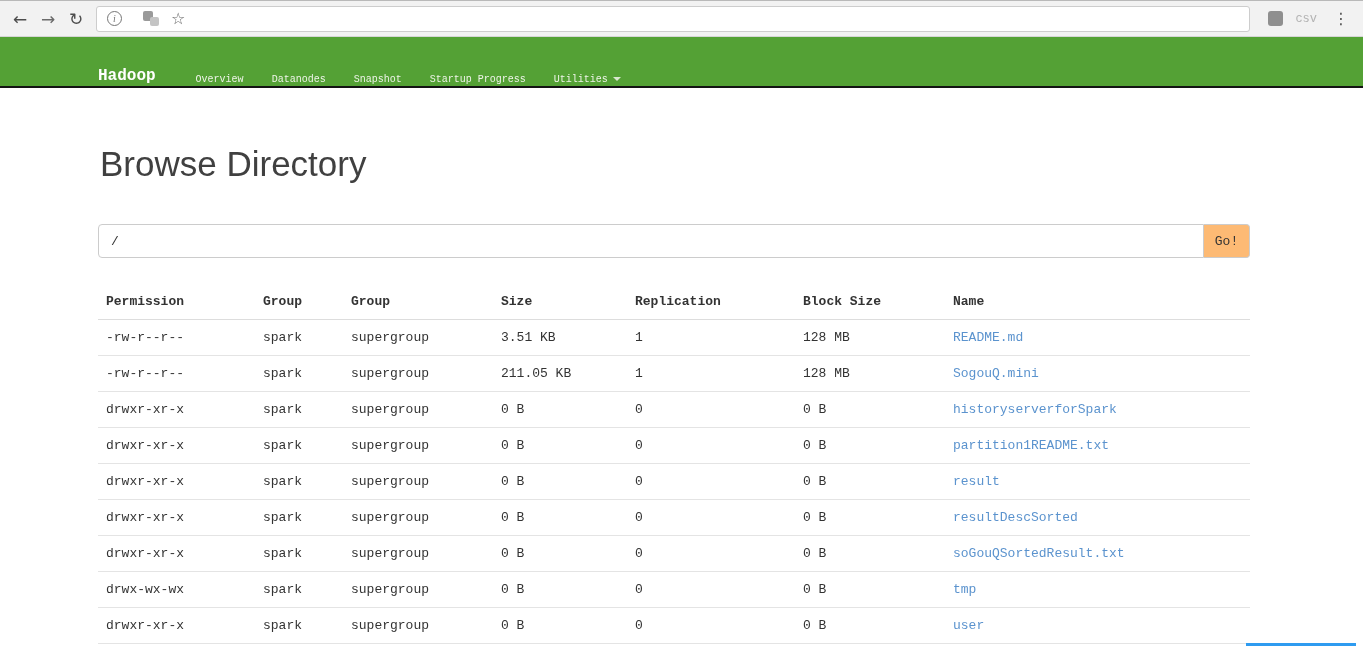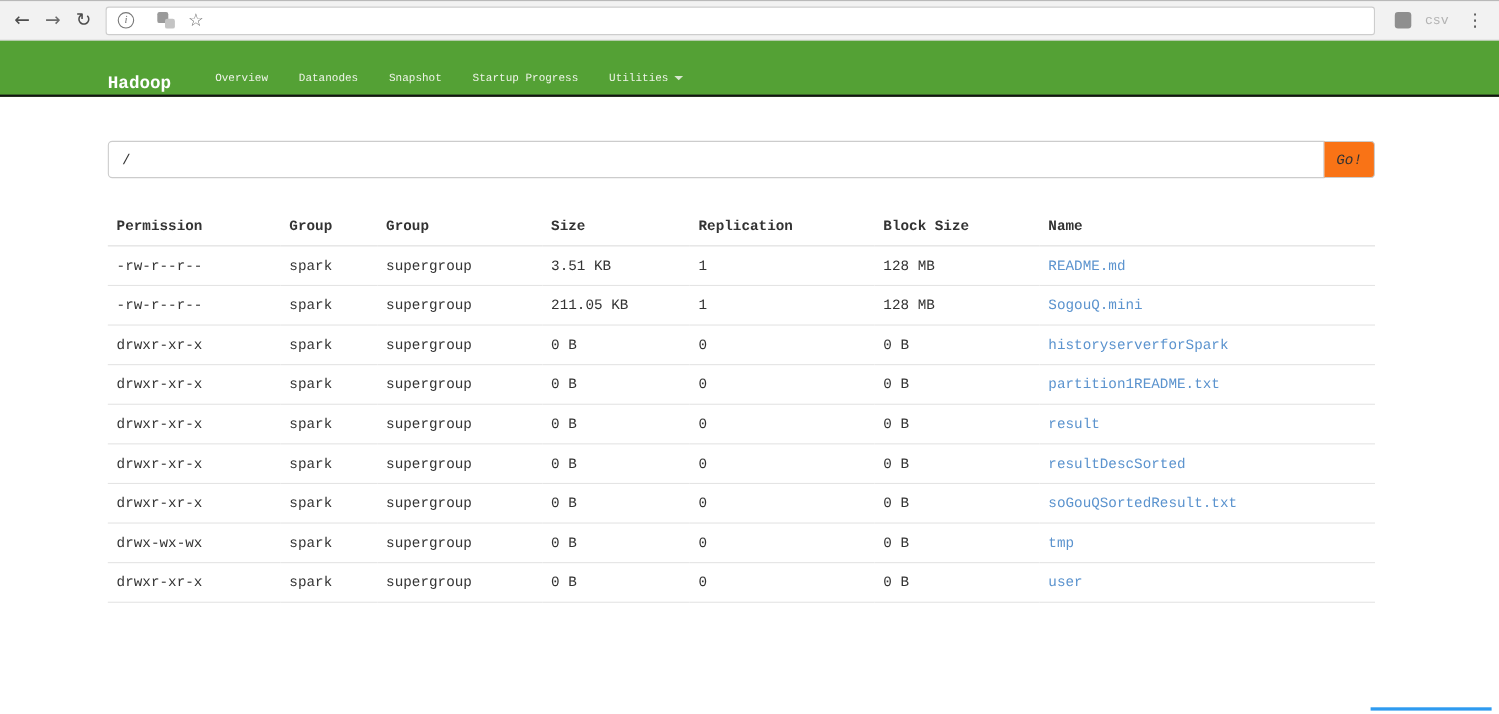--- a/index.html
+++ b/index.html
@@ -30,37 +30,37 @@
   .star{font-family:"DejaVu Sans",sans-serif;font-size:16px;color:#6b6b6b;line-height:1;cursor:pointer;}
   .ext-area{display:flex;align-items:center;gap:12px;margin:0 8px;}
   .ext-square{width:15px;height:15px;background:#8f8f8f;border-radius:3px;cursor:pointer;}
   .ext-csv{font-family:"Liberation Mono",monospace;font-size:12px;color:#b3b3b3;cursor:pointer;}
   .menu-dots{font-family:"DejaVu Sans",sans-serif;font-size:16px;color:#555;
     padding:0 8px;cursor:pointer;line-height:1;}
 
   
   .navbar{height:51px;background:var(--navbar-green);border-bottom:2px solid #131313;
     display:flex;align-items:center;}
-  .nav-inner{width:1152px;margin-left:98px;display:flex;align-items:flex-start;margin-top:28px;}
+  .nav-inner{width:1152px;margin-left:98px;display:flex;align-items:flex-end;margin-top:28px;}
   .brand{color:#fff;font-family:"Liberation Mono",monospace;font-size:16px;
     font-weight:bold;margin-right:26px;text-decoration:none;cursor:pointer;}
   .nav-item{color:#eef4e8;font-family:"Liberation Mono",monospace;font-size:10px;
     padding:0 14px;text-decoration:none;cursor:pointer;white-space:nowrap;}
   .caret{display:inline-block;margin-left:5px;vertical-align:middle;
     border-top:4px solid #d9e7d0;border-left:4px solid transparent;border-right:4px solid transparent;}
 
   
   .container{width:1152px;margin-left:98px;}
   h1.page-title{font-size:35px;font-weight:400;color:#404040;margin:56px 0 0 2px;}
   .path-group{display:flex;margin-top:40px;}
   .path-input{flex:1;height:34px;border:1px solid #ccc;border-radius:4px 0 0 4px;
     padding:0 12px;font-family:"Liberation Mono",monospace;font-size:13px;color:#333;outline:none;}
-  .go-btn{width:46px;height:34px;border:1px solid #ccc;border-left:none;background:#f97316;
+  .go-btn{width:46px;height:34px;border:1px solid #ccc;border-left:none;background:#fdba74;
     border-radius:0 4px 4px 0;font-family:"Liberation Mono",monospace;font-size:13px;
-    color:#333;cursor:pointer;padding:0;font-style:italic;}
+    color:#333;cursor:pointer;padding:0;}
 
   table.file-table{width:100%;border-collapse:collapse;margin-top:26px;
     font-family:"Liberation Mono",monospace;font-size:13px;color:#333;}
   .file-table th{text-align:left;font-weight:bold;padding:10px 8px;border-bottom:1px solid #ddd;}
   .file-table td{padding:10px 8px;border-bottom:1px solid #e4e4e4;white-space:nowrap;}
   .file-link{color:var(--link-blue);text-decoration:none;cursor:pointer;}
 
   .col-perm{width:157px;} .col-owner{width:88px;} .col-group{width:150px;}
   .col-size{width:134px;} .col-repl{width:168px;} .col-block{width:150px;}
 
@@ -96,20 +96,21 @@
     <a class="brand">Hadoop</a>
     <a class="nav-item">Overview</a>
     <a class="nav-item">Datanodes</a>
     <a class="nav-item">Snapshot</a>
     <a class="nav-item">Startup Progress</a>
     <a class="nav-item"><span>Utilities</span><span class="caret"></span></a>
   </div>
 </div>
 
 <div class="container">
+  <h1 class="page-title">Browse Directory</h1>
 
   <div class="path-group">
     <input class="path-input" value="/" style="">
     <button class="go-btn">Go!</button>
   </div>
 
   <table class="file-table">
     <colgroup>
       <col class="col-perm">
         <col class="col-owner">

